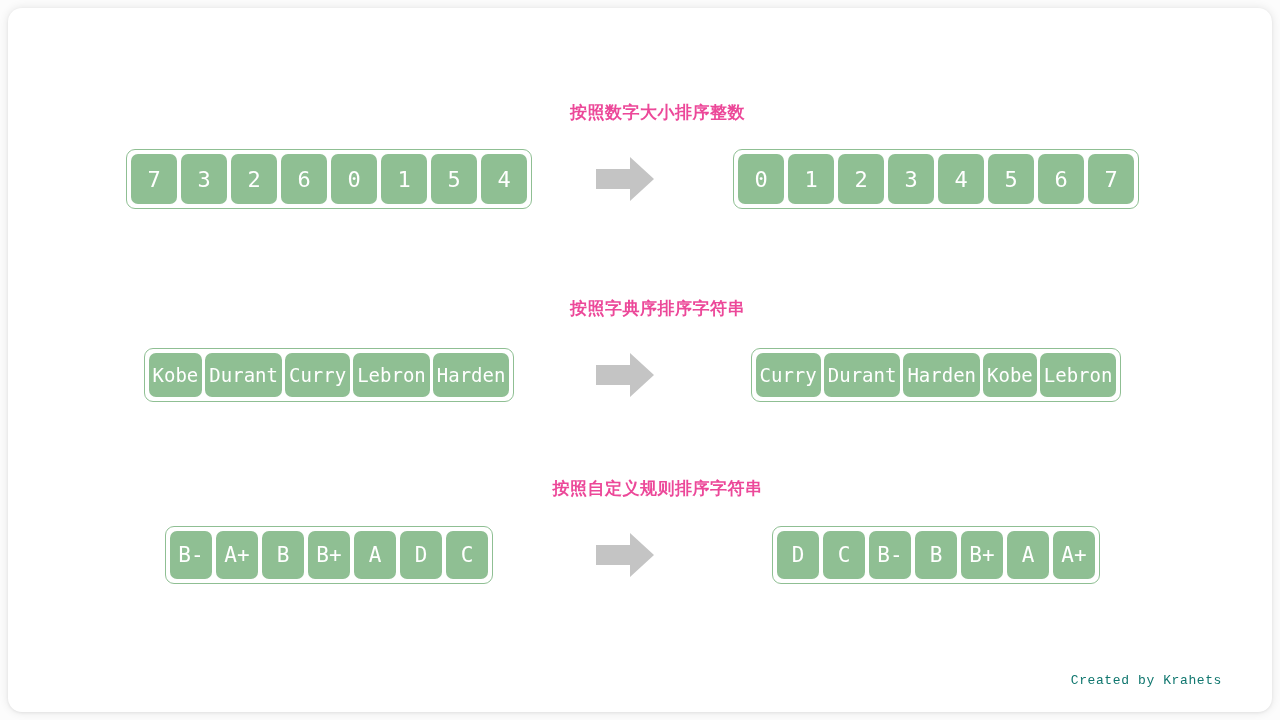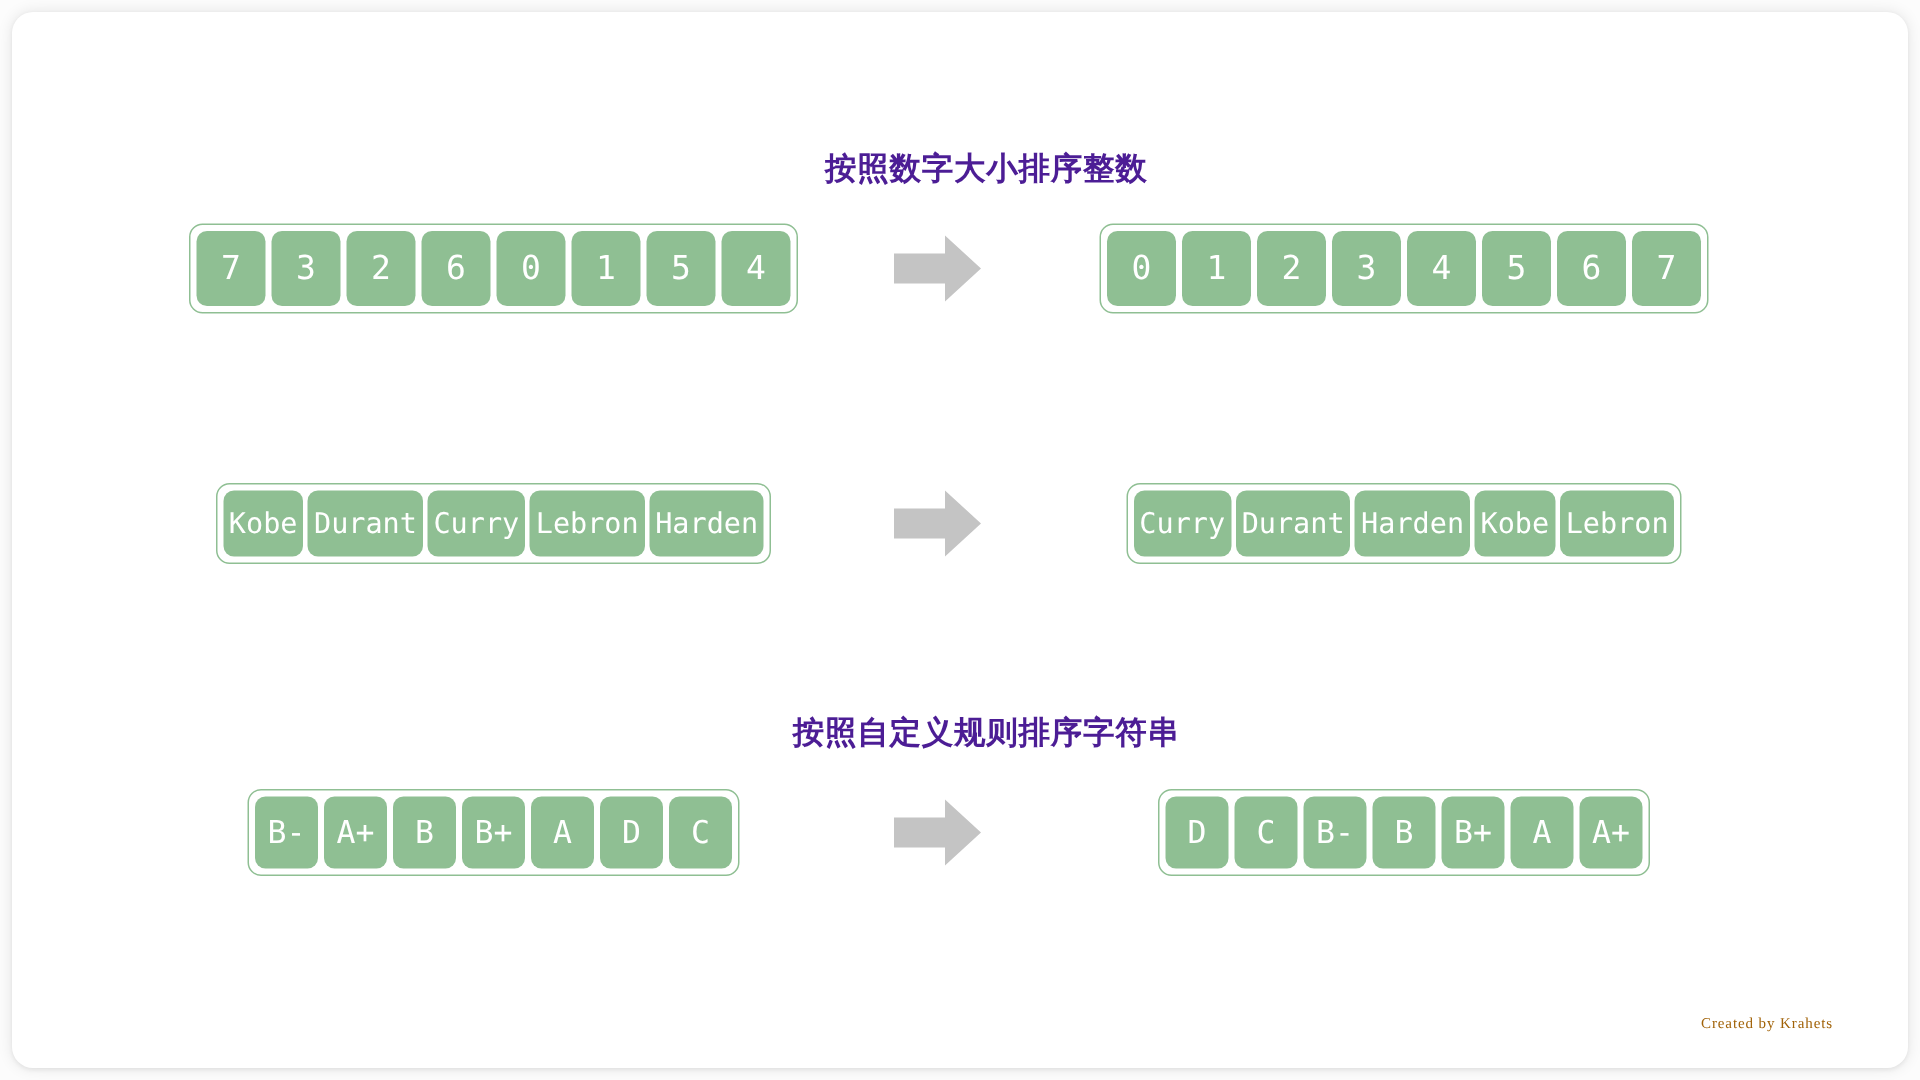--- a/index.html
+++ b/index.html
@@ -31,23 +31,23 @@
     position: absolute;
     left: 0;
     width: 1264px;
   }
   .section-1 { top: 92px; }
   .section-2 { top: 288px; }
   .section-3 { top: 468px; }
 
   .section-title {
     text-align: center;
-    font-size: 21px;
+    font-size: 17px;
     font-weight: bold;
-    color: #4c1d95;
+    color: #ec4899;
     letter-spacing: 0.5px;
     line-height: 26px;
     height: 26px;
     font-family: "Liberation Sans", "DejaVu Sans", sans-serif;
     padding-left: 35px;
   }
 
   .row {
     position: relative;
     height: 70px;
@@ -117,23 +117,23 @@
     align-items: center;
     justify-content: center;
   }
   .side-left  { width: 470px; justify-content: center; }
   .side-right { width: 500px; justify-content: center; }
 
   .footer {
     position: absolute;
     right: 50px;
     bottom: 24px;
-    font-family: Liberation Serif, serif;
-    font-size: 10px;
-    color: #a16207;
+    font-family: Liberation Mono, monospace;
+    font-size: 13px;
+    color: #0f766e;
     letter-spacing: 0.6px;
   }
 </style>
 </head>
 <body>
 
 <div class="card">
 
   <div class="section section-1">
     <div class="section-title">按照数字大小排序整数</div>
@@ -164,20 +164,21 @@
             <div class="cell">4</div>
             <div class="cell">5</div>
             <div class="cell">6</div>
             <div class="cell">7</div>
           </div>
       </div>
     </div>
   </div>
 
   <div class="section section-2">
+    <div class="section-title">按照字典序排序字符串</div>
     <div class="row str-row">
       <div class="side side-left">
         <div class="array-box">
             <div class="cell">Kobe</div>
             <div class="cell">Durant</div>
             <div class="cell">Curry</div>
             <div class="cell">Lebron</div>
             <div class="cell">Harden</div>
           </div>
       </div>

